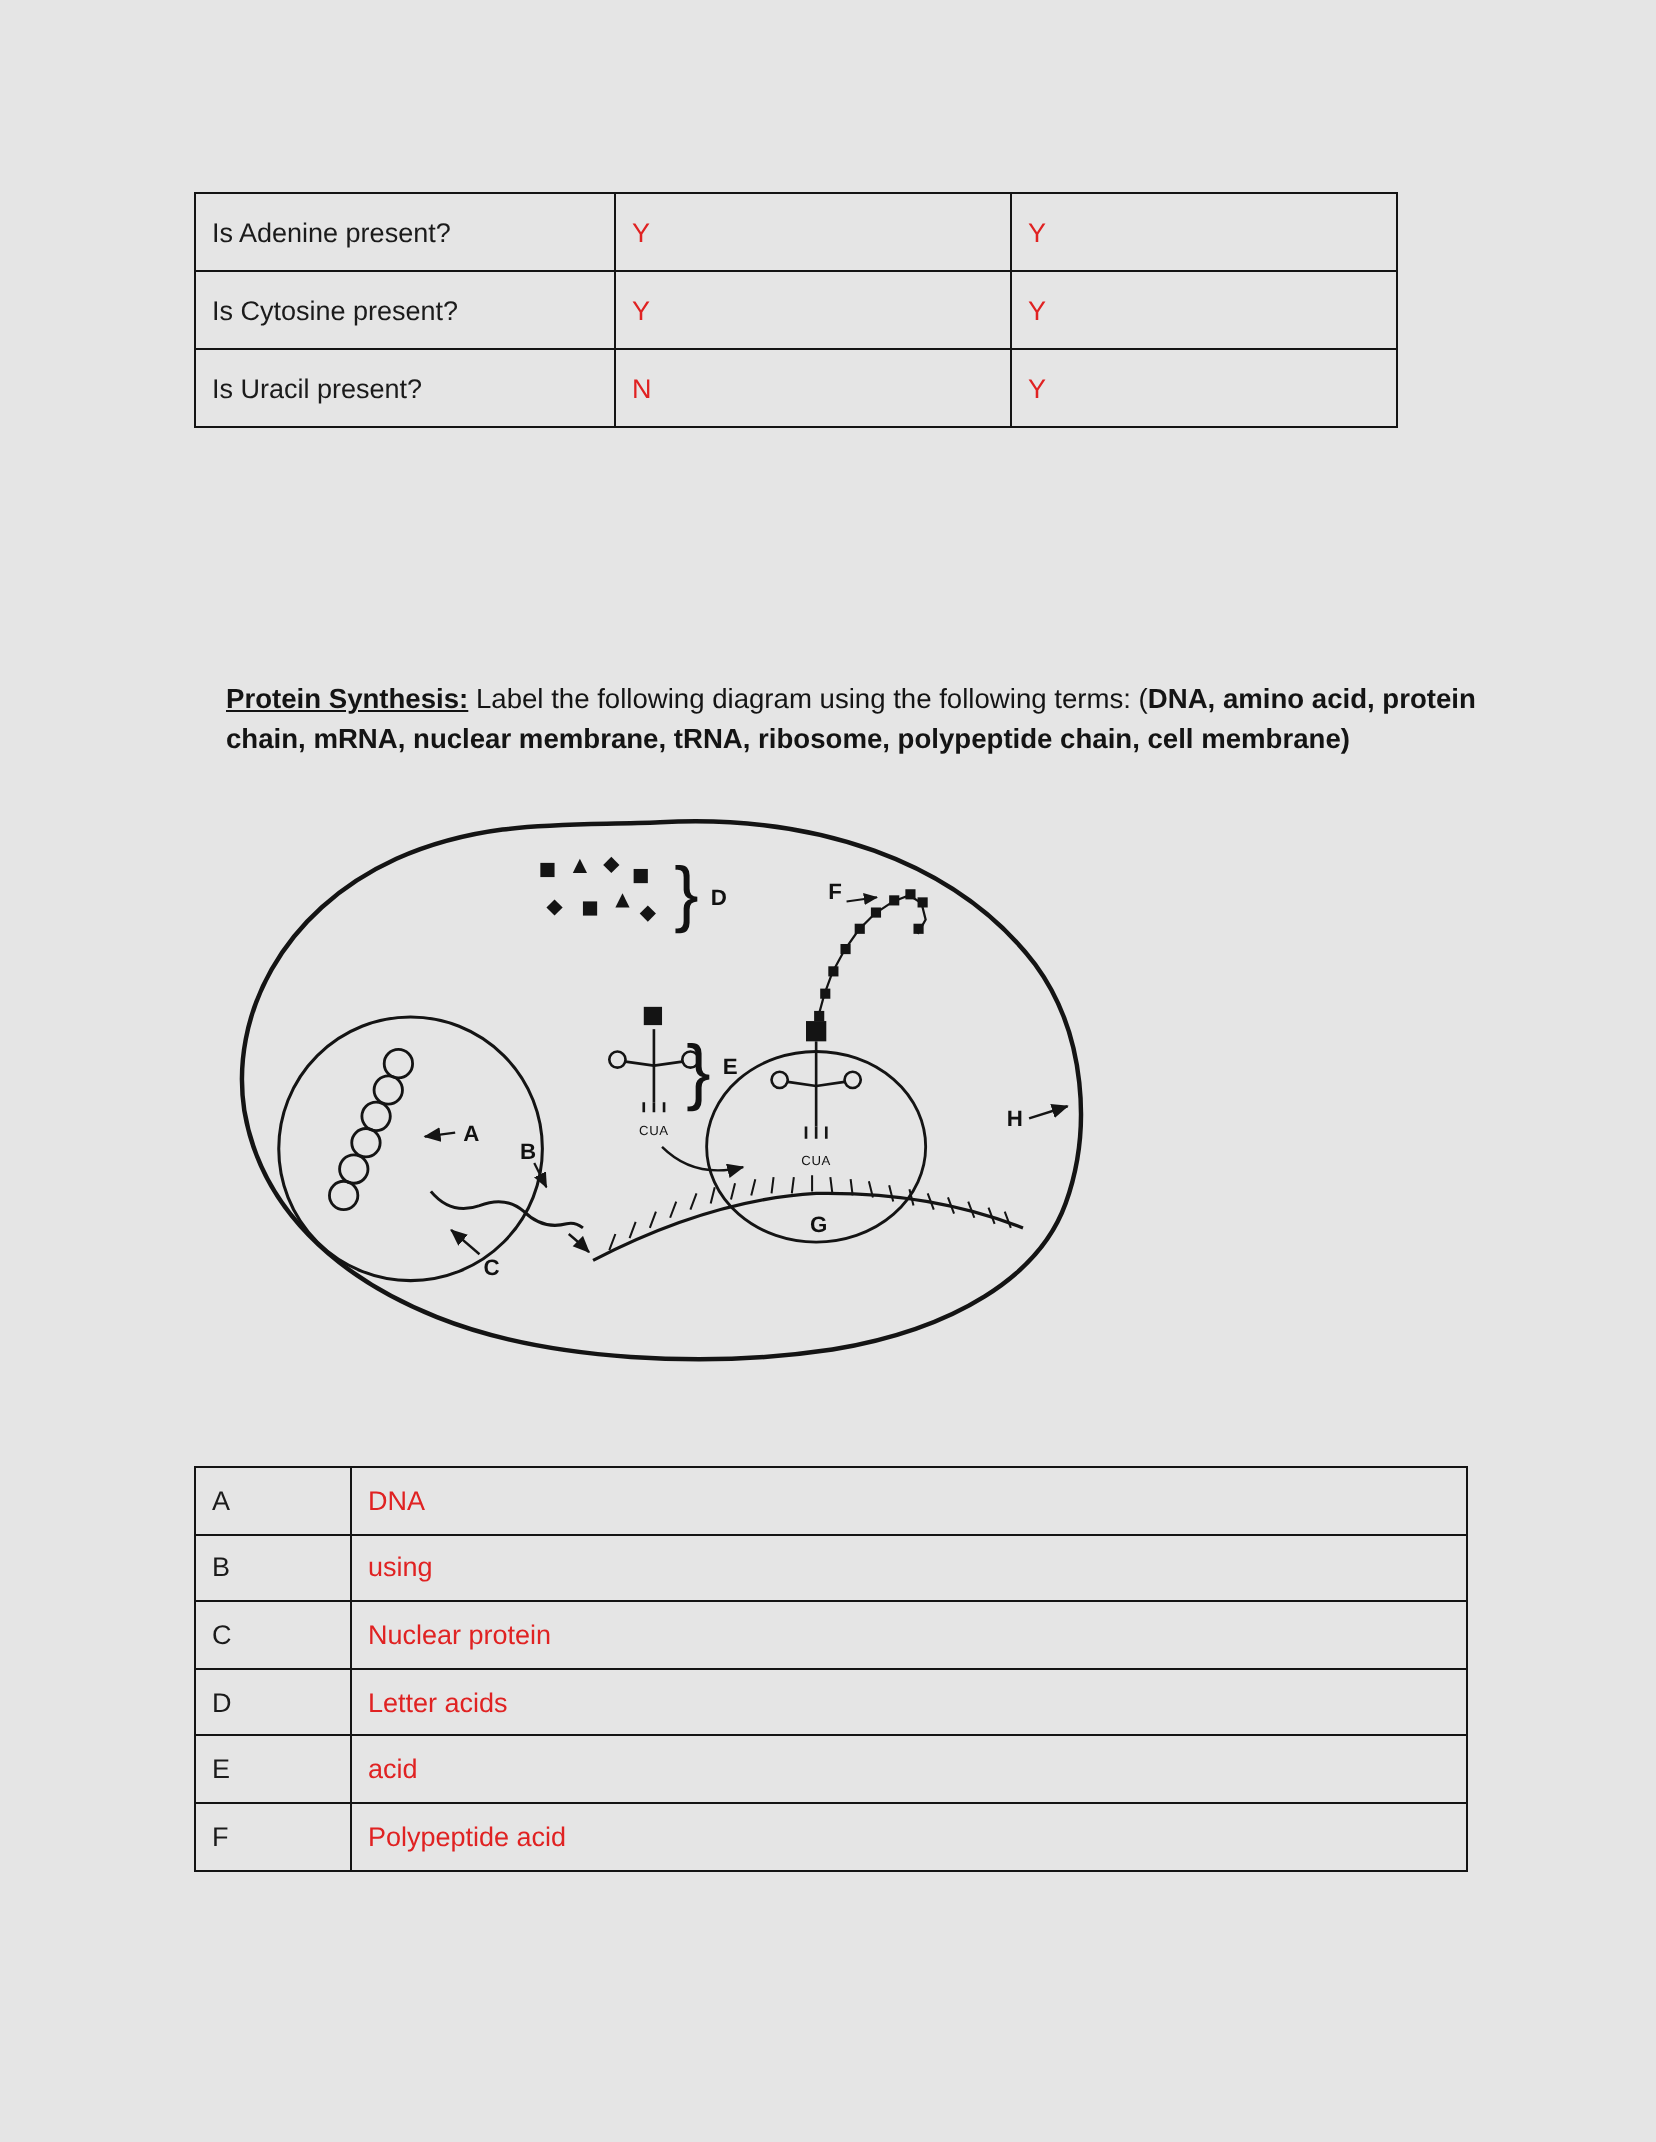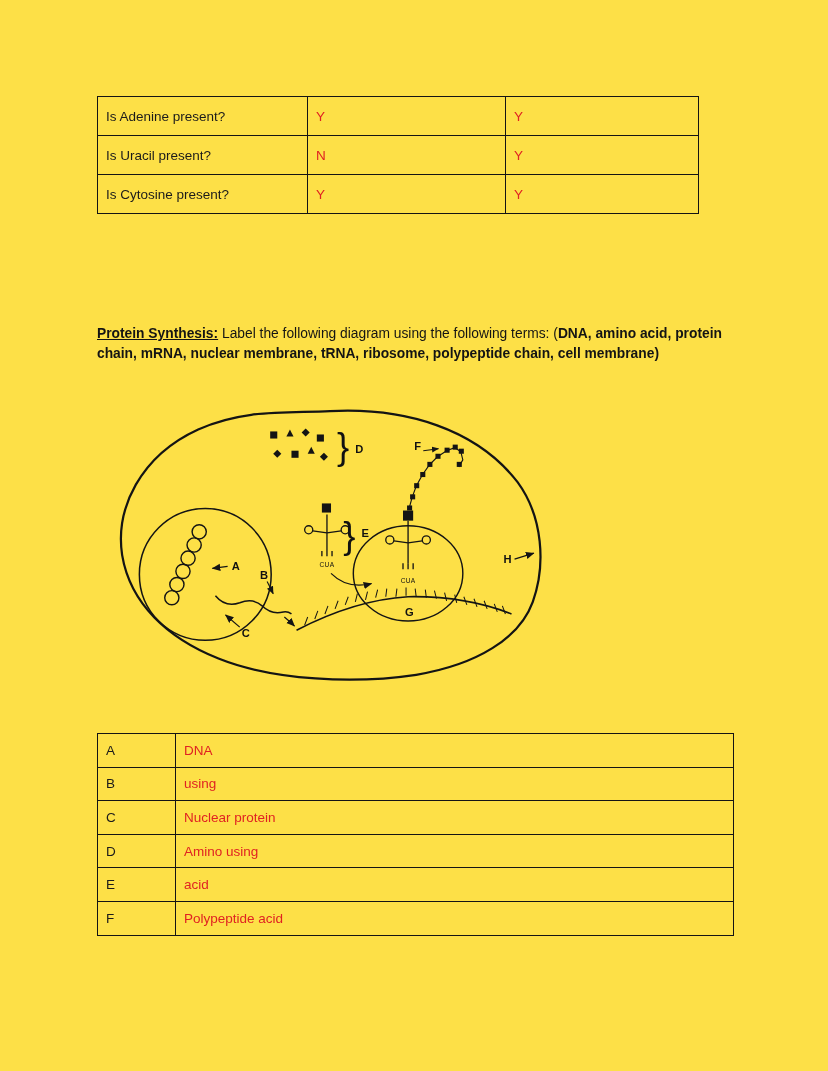--- a/index.html
+++ b/index.html
@@ -1,33 +1,33 @@
 <!DOCTYPE html>
 <html style="--answer-red: #e02222;"><head>
 <meta charset="utf-8">
 <style>
   html,body { margin:0; padding:0; background:#ffffff; }
   .page {
-    position:relative; width:828px; height:1071px; background:#fde047;
+    position:relative; width:828px; height:1071px; background:#e5e5e5;
     font-family:"Liberation Sans","DejaVu Sans",sans-serif;
     color:#1b1b1b; overflow:hidden;
   }
   table.tbl { position:absolute; border-collapse:collapse; table-layout:fixed; }
   table.tbl td, table.tbl th {
     border:1.5px solid #141414; font-size:13.5px; font-weight:400;
     text-align:left; vertical-align:middle; padding:2px 8px; overflow:hidden;
     white-space:nowrap;
   }
   #rna-table { left:97px; top:96px; width:601px; }
   #rna-table td { height:34.1px; }
   #answer-table { left:97px; top:733px; width:636px; }
   #answer-table td, #answer-table th { height:28.6px; }
   .red { color:var(--answer-red,#e02222); }
   .instructions {
-    position:absolute; left:97px; top:324px; width:652px; margin:0;
+    position:absolute; left:97px; top:324px; width:652px; margin:16px;
     font-size:13.8px; line-height:19.8px; color:#141414;
   }
   .instructions .title { font-weight:bold; text-decoration:underline; }
   .instructions .b { font-weight:bold; }
   .diagram-wrap { position:absolute; left:112px; top:403px; width:440px; height:290px; }
   svg text { font-family:"Liberation Sans","DejaVu Sans",sans-serif; fill:#111; }
   .lbl { font-size:11px; font-weight:bold; }
   .tiny { font-size:6.5px; letter-spacing:0.3px; }
   .brace { font-size:36px; font-weight:400; }
 </style>
@@ -42,27 +42,27 @@
         <col style="width:198px">
         <col style="width:193px">
       </colgroup>
     <tbody>
       <tr>
         <td>Is Adenine present?</td>
         <td class="red">Y</td>
         <td class="red">Y</td>
       </tr>
       <tr>
-        <td>Is Uracil present?</td>
-        <td class="red">N</td>
+        <td>Is Cytosine present?</td>
+        <td class="red">Y</td>
         <td class="red">Y</td>
       </tr>
       <tr>
-        <td>Is Cytosine present?</td>
-        <td class="red">Y</td>
+        <td>Is Uracil present?</td>
+        <td class="red">N</td>
         <td class="red">Y</td>
       </tr>
     </tbody>
   </table>
 
   <p class="instructions"><span class="title">Protein Synthesis:</span><span> Label the following diagram using the following terms: (</span><span class="b">DNA, amino acid, protein chain, mRNA, nuclear membrane, tRNA, ribosome, polypeptide chain, cell membrane)</span></p>
 
   <div class="diagram-wrap">
     <svg viewBox="0 0 430 280" width="436" height="284">
       <defs>
@@ -172,21 +172,21 @@
       <tr>
         <td>B</td>
         <td class="red">using</td>
       </tr>
       <tr>
         <td>C</td>
         <td class="red">Nuclear protein</td>
       </tr>
       <tr>
         <td>D</td>
-        <td class="red">Amino using</td>
+        <td class="red">Letter acids</td>
       </tr>
       <tr>
         <td>E</td>
         <td class="red">acid</td>
       </tr>
       <tr>
         <td>F</td>
         <td class="red">Polypeptide acid</td>
       </tr>
     </tbody>

